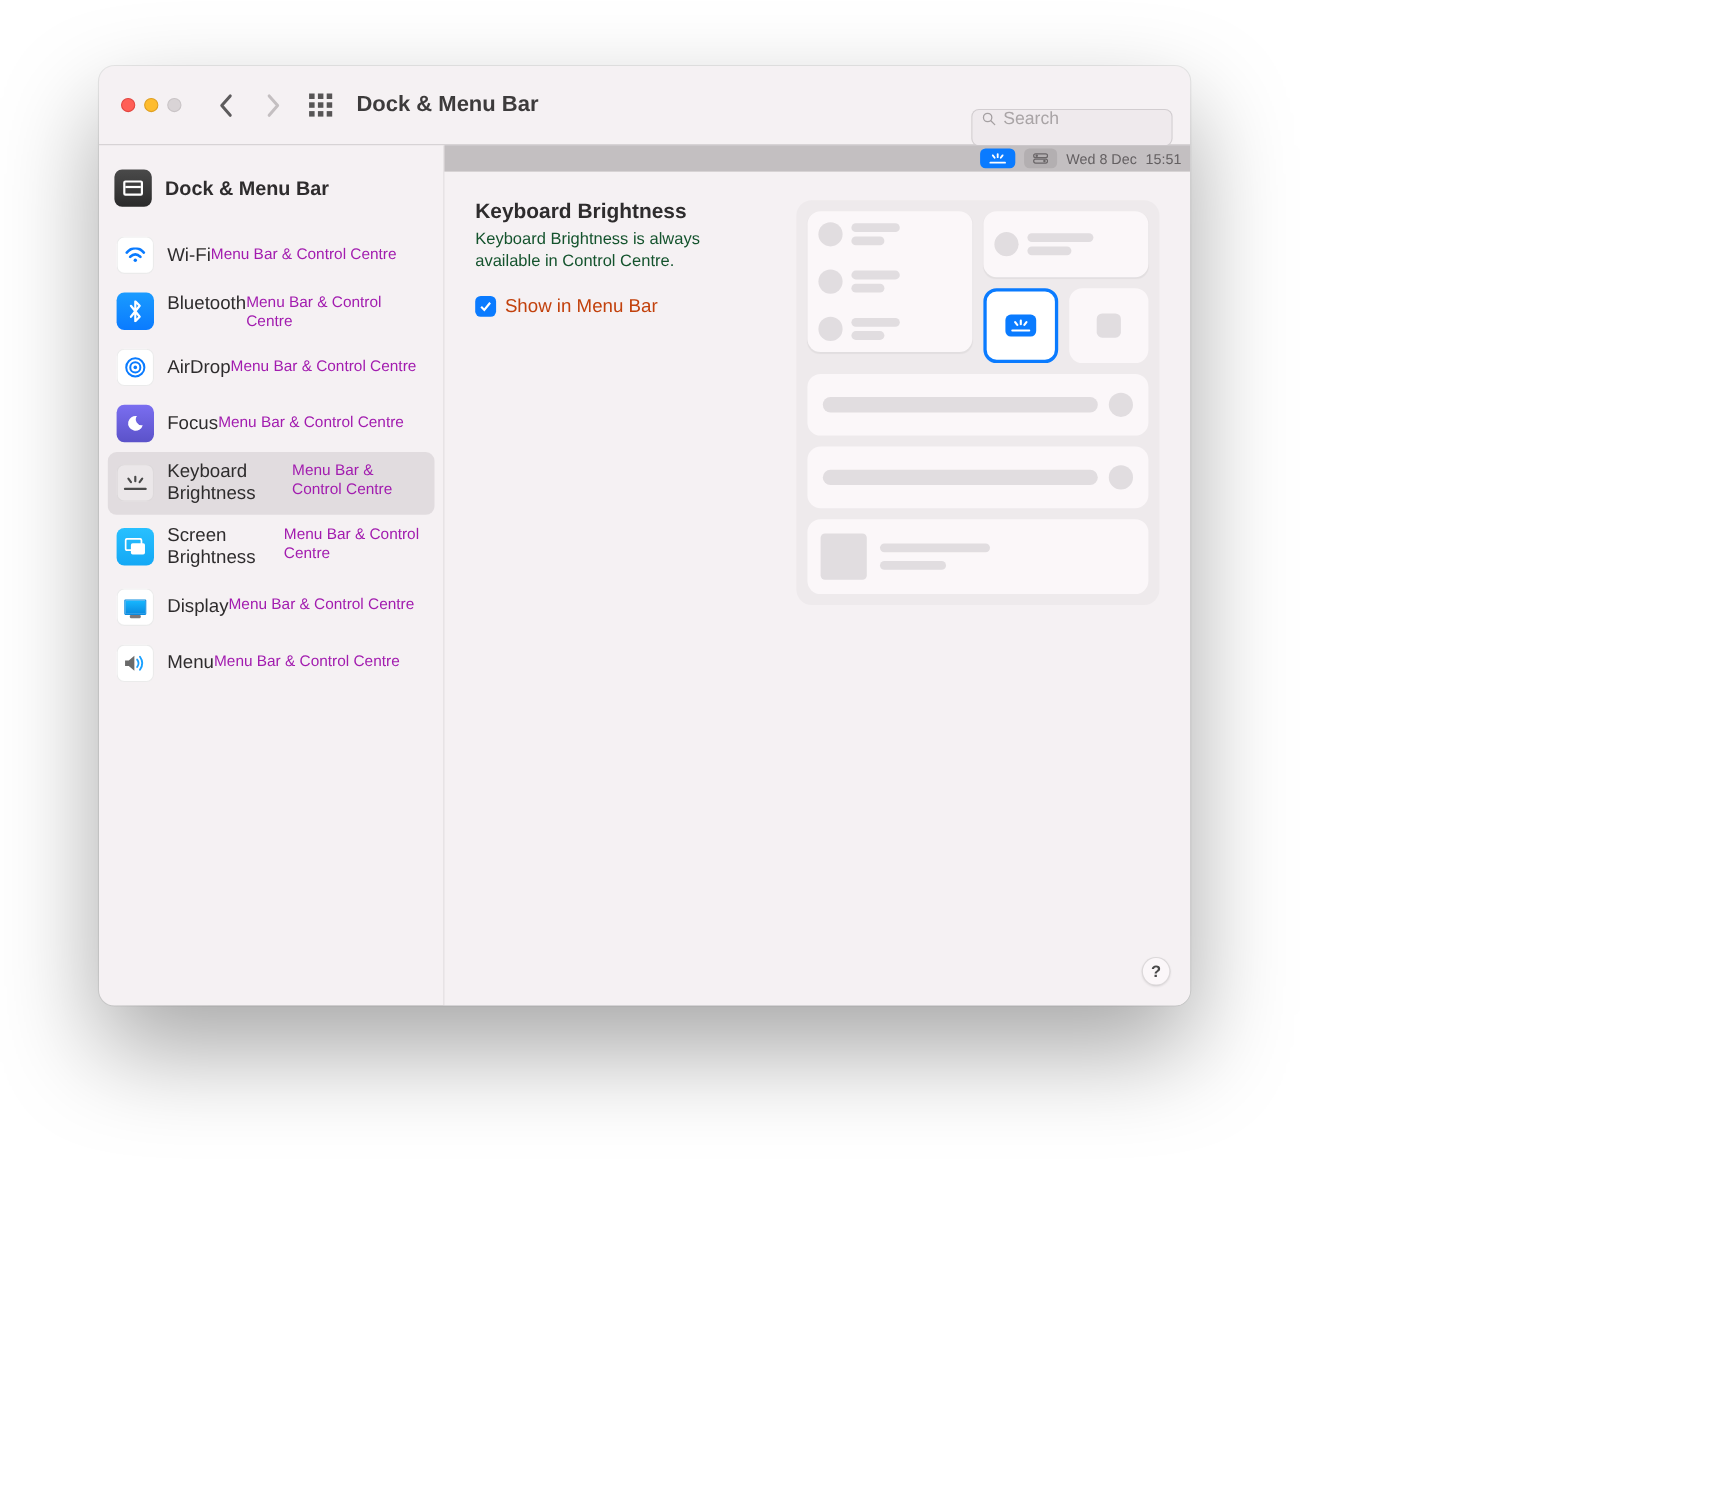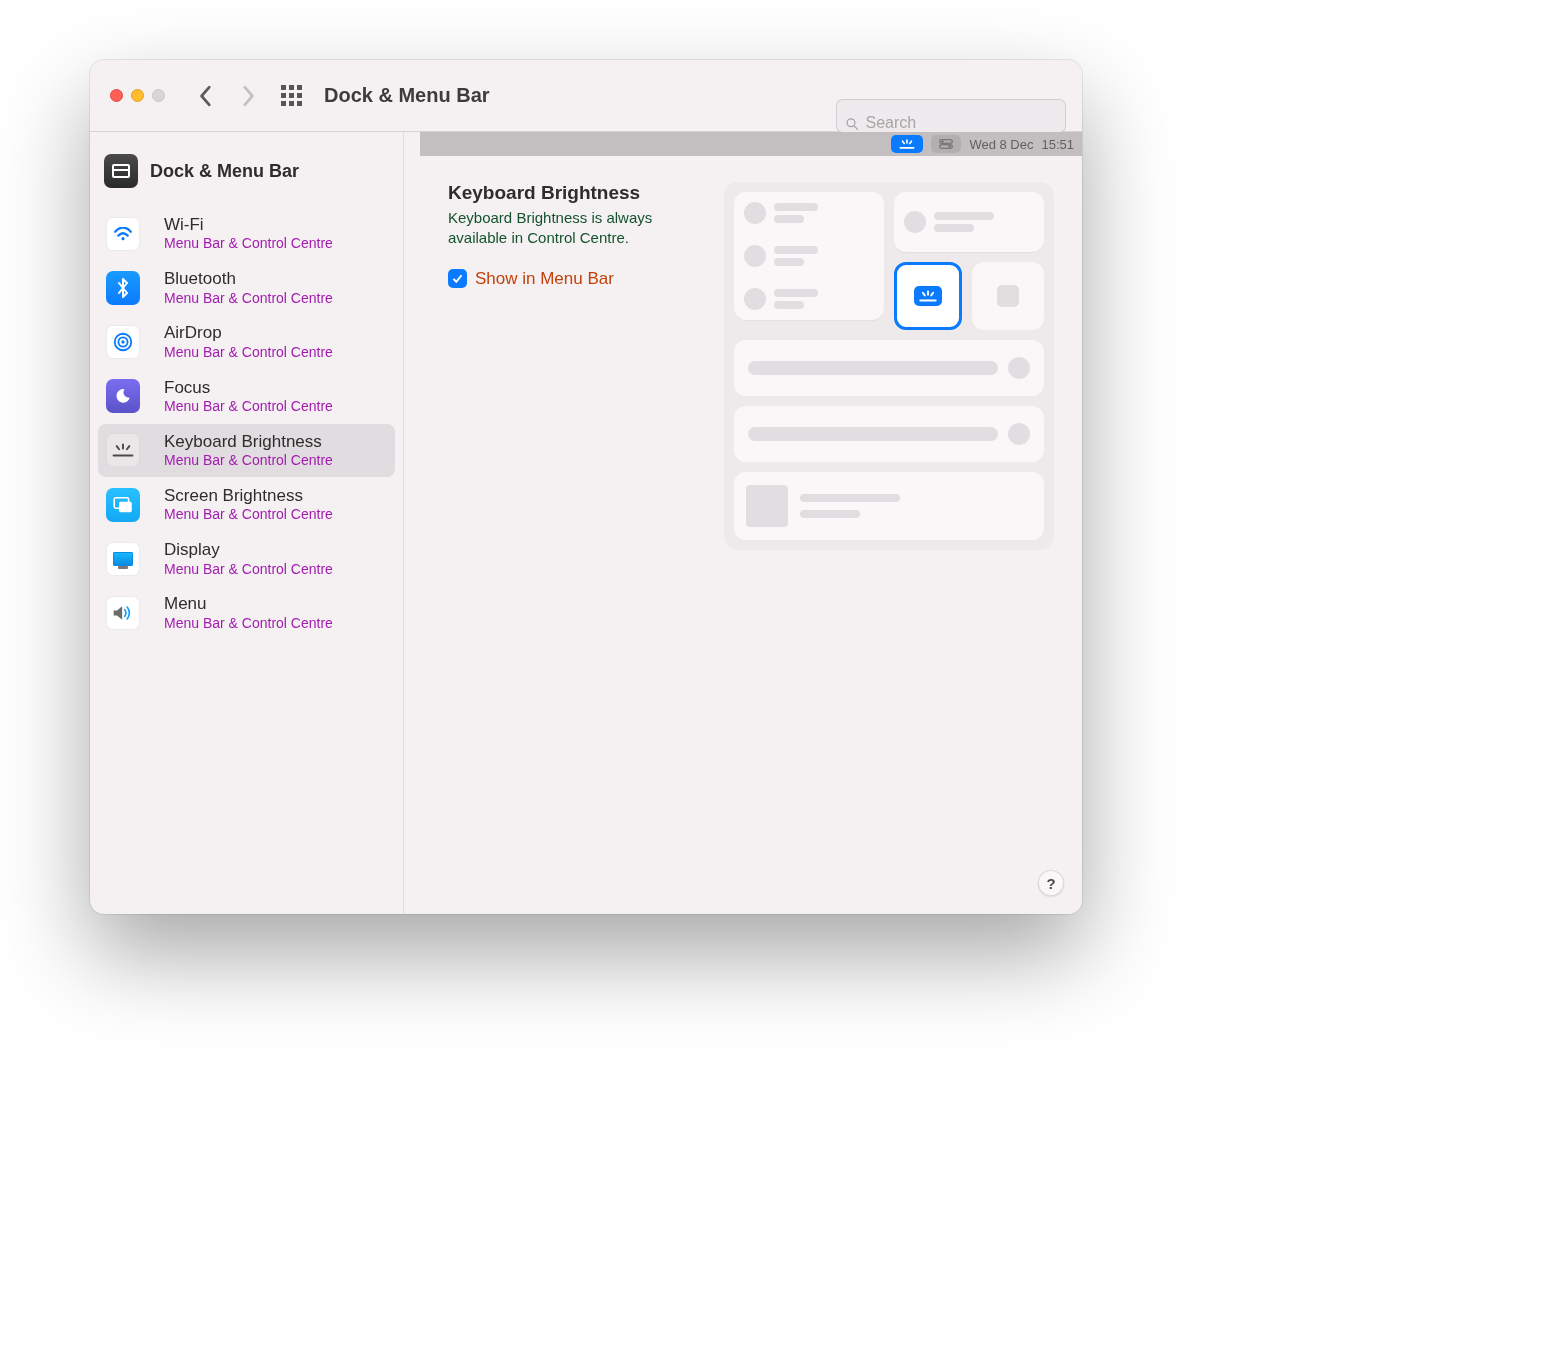--- a/index.html
+++ b/index.html
@@ -41,37 +41,37 @@
   .chev-back { stroke:#5d5b5c; }
   .chev-fwd  { stroke:#c4bfc1; }
 
   .grid-icon { display:grid; grid-template-columns:repeat(3,5px); grid-template-rows:repeat(3,5px); gap:3px; margin-right:22px;}
   .grid-icon i { background:#575556; width:5px; height:5px; display:block; }
 
   .title { font-size: 20px; font-weight:700; color:#3d3b3c; }
 
   .search {
     margin-left: auto;
-    display:flex; align-items:flex-end;
-    width: 230px; height: 34px;
+    display:flex; align-items:flex-start;
+    width: 183px; height: 34px;
     background:#efeaed;
     border:1px solid rgba(0,0,0,0.12);
     border-radius:7px;
     padding:0 8px;
     color:#a5a0a2;
     margin-top:40px;
   }
   .search svg { width:16px; height:16px; margin-right:6px; stroke:#a5a0a2; fill:none;}
   .search input { border:none; background:transparent; outline:none; font-size:16px; color:#333; width:100%;}
   .search input::placeholder{color:#a9a4a6;}
 
   
   .body { display:flex; height:calc(100% - 72px); }
   .sidebar { width:313px; padding:18px 6px 0 6px; overflow:hidden;}
-  .content { flex:1; background:#f5f1f3; position:relative; border-left:1px solid rgba(0,0,0,0.08);padding-left:16px;}
+  .content { flex:1; background:#f5f1f3; position:relative; border-left:1px solid rgba(0,0,0,0.08);}
 
   
   .header-item { display:flex; align-items:center; gap:12px; padding:4px 8px 18px 8px;}
   .header-icon {
     width:34px; height:34px; border-radius:7px;
     display:flex; align-items:center; justify-content:center;
     background:linear-gradient(#4a4a4a,#2a2a2a);
   }
   .header-icon-inner{
     width:18px; height:14px; border:2px solid #fff; border-radius:2px; position:relative;
@@ -90,21 +90,21 @@
   .item .icon{
     width:34px; height:34px; border-radius:7px; flex-shrink:0;
     display:flex; align-items:center; justify-content:center;
     font-size:18px; color:#fff;
   }
   .item .icon.white{ background:#fff; box-shadow:inset 0 0 0 1px rgba(0,0,0,0.08);}
   .item .icon.blue { background:linear-gradient(#1a9bff,#0a7bff);}
   .item .icon.purple{ background:linear-gradient(#7a6ef0,#5b52c9);}
   .item .icon.gray { background:#ebe7e9; box-shadow:inset 0 0 0 1px rgba(0,0,0,0.06);}
   .item .icon.cyan { background:linear-gradient(#28c0ff,#14a8f5);}
-  .item .texts{display:flex;flex-direction:column;line-height:1.2;margin-left:12px;}
+  .item .texts{display:flex;flex-direction:row;line-height:1.2;}
   .item .label{font-size:17px; color:#2e2c2d;}
   .item .sub{font-size:14px; color:#a21caf;}
 
   
   .wifi-arc{width:20px;height:14px;}
   .disp{width:20px;height:14px;background:linear-gradient(#16b7ff,#0a8be0);border:1px solid #0a8be0;border-radius:1px;position:relative;}
   .disp::after{content:"";position:absolute;left:4px;right:4px;bottom:-4px;height:3px;background:#7a7678;border-radius:1px;}
 
   
   .minibar{

